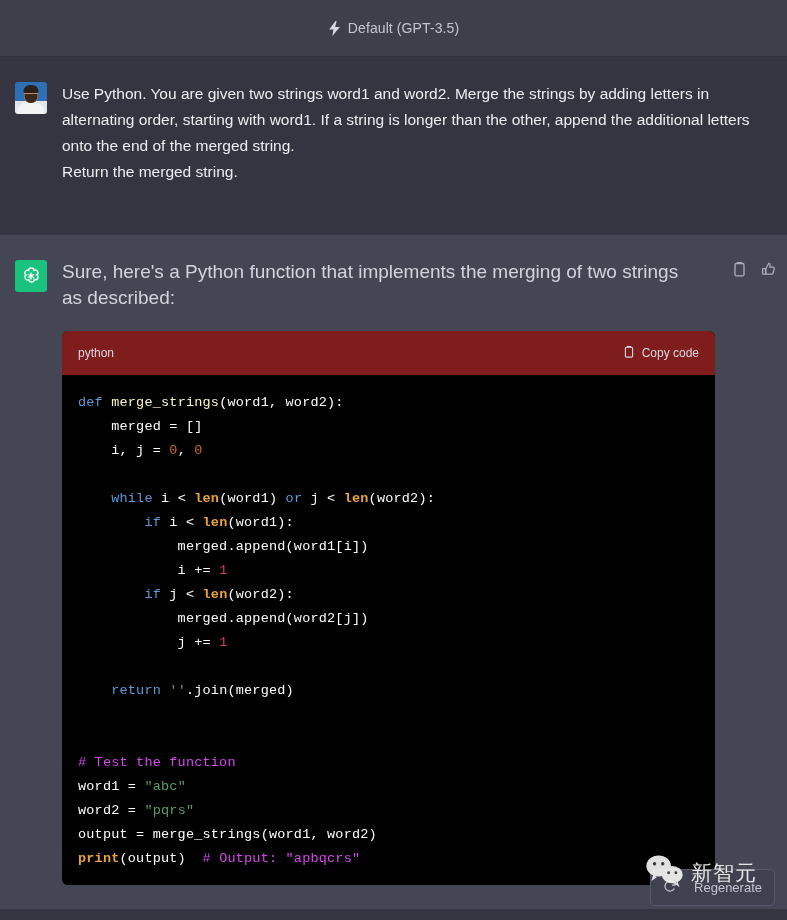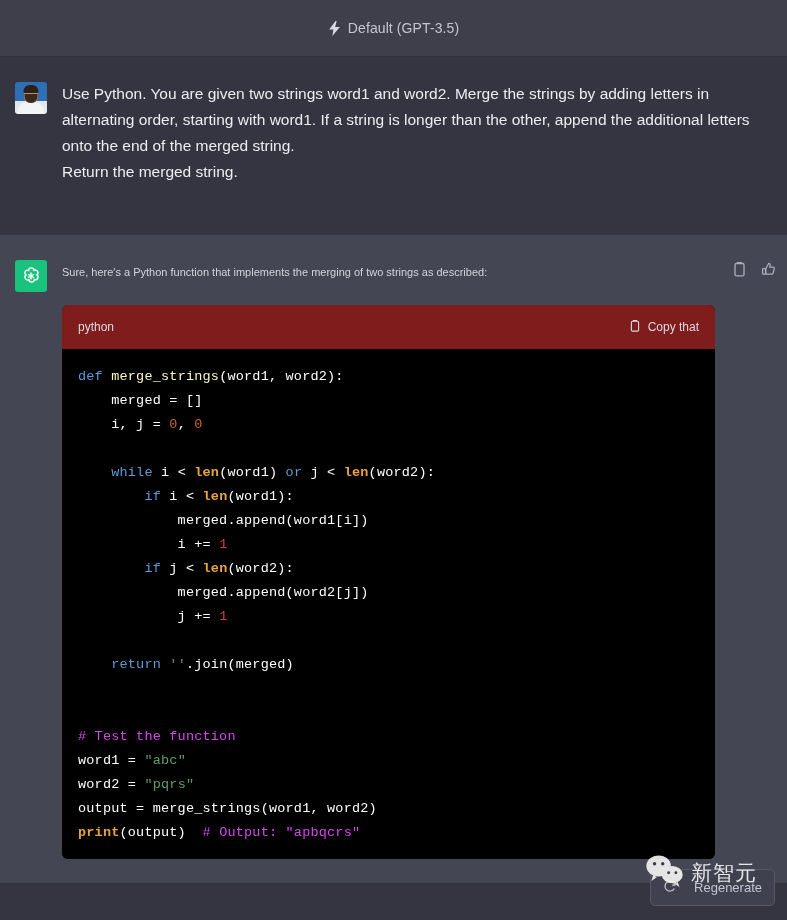--- a/index.html
+++ b/index.html
@@ -126,21 +126,21 @@
     font-size: 15.5px;
     line-height: 26px;
     color: #ececf1;
     max-width: 690px;
     white-space: pre-wrap;
   }
   .para-gap { height: 26px; }
 
   
   .assistant-intro {
-    font-size: 11px;
+    font-size: 19px;
     line-height: 26px;
     color: #d1d5db;
     padding-right: 70px;
   }
 
   .action-icons {
     position: absolute;
     top: 2px;
     right: 10px;
     display: flex;
@@ -288,21 +288,21 @@
     <div class="code-block">
       <div class="code-header">
         <span>python</span>
         <span class="copy-code">
           <span>
             <svg width="12" height="14" viewBox="0 0 14 16" fill="none" stroke="#d9d9e3" stroke-width="1.3">
               <rect x="2.8" y="2.4" width="8.4" height="11.6" rx="1.4"></rect>
               <path d="M5.2 2.4V1.6h3.6v.8"></path>
             </svg>
           </span>
-          <span>Copy that</span>
+          <span>Copy code</span>
         </span>
       </div>
       <div class="code-body"><div><span class="tok-kw">def </span><span class="tok-fn">merge_strings</span><span class="tok-plain">(word1, word2):</span></div><div><span class="tok-plain">    merged = []</span></div><div><span class="tok-plain">    i, j = </span><span class="tok-num2">0</span><span class="tok-plain">, </span><span class="tok-num2">0</span></div><div>&nbsp;</div><div><span class="tok-plain">    </span><span class="tok-kw">while</span><span class="tok-plain"> i &lt; </span><span class="tok-bi">len</span><span class="tok-plain">(word1) </span><span class="tok-kw">or</span><span class="tok-plain"> j &lt; </span><span class="tok-bi">len</span><span class="tok-plain">(word2):</span></div><div><span class="tok-plain">        </span><span class="tok-kw">if</span><span class="tok-plain"> i &lt; </span><span class="tok-bi">len</span><span class="tok-plain">(word1):</span></div><div><span class="tok-plain">            merged.append(word1[i])</span></div><div><span class="tok-plain">            i += </span><span class="tok-num">1</span></div><div><span class="tok-plain">        </span><span class="tok-kw">if</span><span class="tok-plain"> j &lt; </span><span class="tok-bi">len</span><span class="tok-plain">(word2):</span></div><div><span class="tok-plain">            merged.append(word2[j])</span></div><div><span class="tok-plain">            j += </span><span class="tok-num">1</span></div><div>&nbsp;</div><div><span class="tok-plain">    </span><span class="tok-kw">return</span><span class="tok-plain"> </span><span class="tok-str">''</span><span class="tok-plain">.join(merged)</span></div><div>&nbsp;</div><div>&nbsp;</div><div><span class="tok-com"># Test the function</span></div><div><span class="tok-plain">word1 = </span><span class="tok-str">"abc"</span></div><div><span class="tok-plain">word2 = </span><span class="tok-str">"pqrs"</span></div><div><span class="tok-plain">output = merge_strings(word1, word2)</span></div><div><span class="tok-bi">print</span><span class="tok-plain">(output)  </span><span class="tok-com"># Output: "apbqcrs"</span></div></div>
     </div>
   </div>
 </div>
 
 <div class="regen-btn">
   <span>
     <svg width="14" height="14" viewBox="0 0 16 16" fill="none" stroke="#c5c5d2" stroke-width="1.4">

